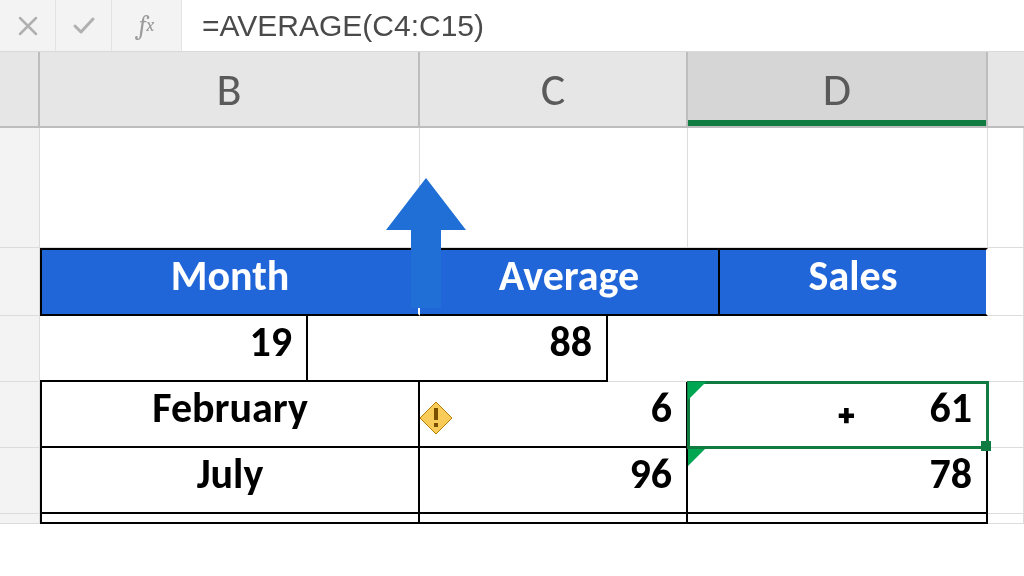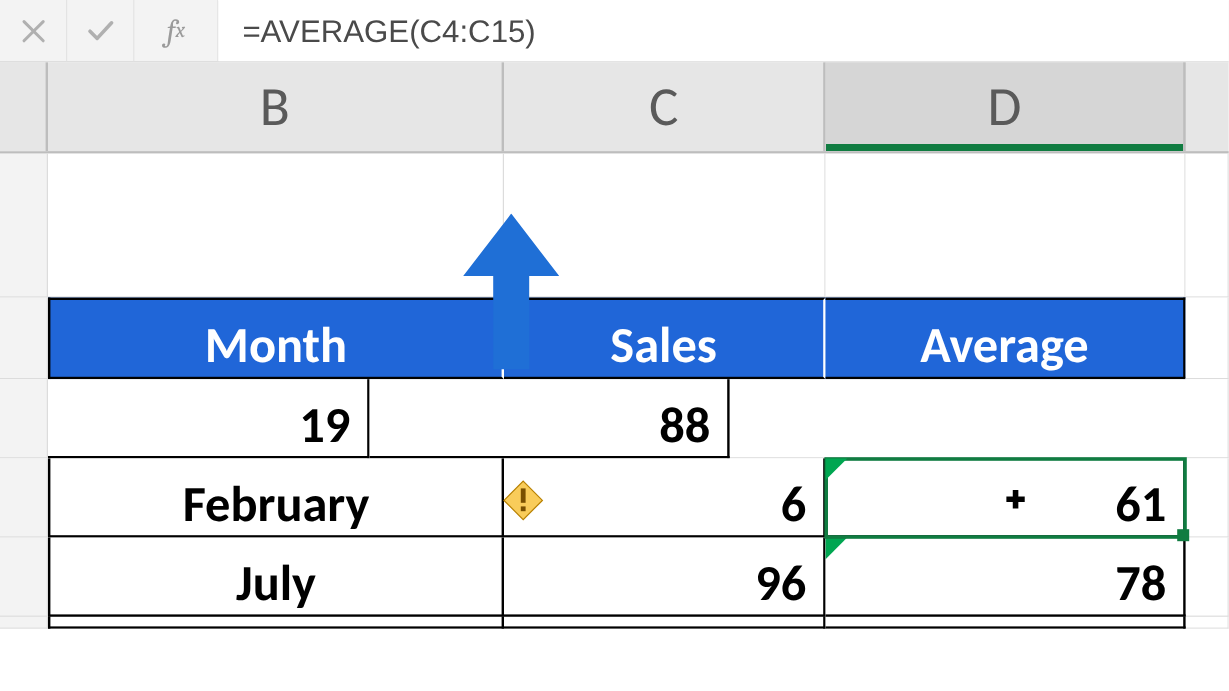--- a/index.html
+++ b/index.html
@@ -38,21 +38,21 @@
   .fb-input-wrap {
     flex: 1;
     height: 100%;
     background: #fff;
     display: flex;
     align-items: center;
     padding-left: 20px;
     border-top: 1px solid #fff;
   }
   .fb-input {
-    font-size: 26px;
+    font-size: 30px;
     color: #4a4a4a;
     font-family: "Segoe UI", Arial, sans-serif;
   }
 
   
   .col-headers {
     height: 76px;
     display: flex;
     background: #e6e6e6;
     border-bottom: 2px solid #bdbdbd;
@@ -78,21 +78,21 @@
   }
   .grid-row {
     display: flex;
     position: relative;
   }
   .cell {
     border-right: 1px solid #dcdcdc;
     border-bottom: 1px solid #dcdcdc;
     background: #fff;
     display: flex;
-    align-items: flex-end;
+    align-items: flex-start;
   }
   .rowhdr { width: 40px; background: #f3f3f3; }
   .colB { width: 380px; }
   .colC { width: 268px; }
   .colD { width: 300px; }
   .colE { flex: 1; }
 
   .spacer { height: 120px; }
   .spacer .cell { height: 100%; }
 
@@ -236,25 +236,25 @@
     <svg viewBox="0 0 90 130">
       <polygon points="45,0 85,52 60,52 60,130 30,130 30,52 5,52" fill="#1f6fd6"></polygon>
     </svg>
   </div>
 
   <div class="grid-row tbl-header">
     <div class="cell rowhdr" style="height:68px;"></div>
     <div class="cell colB">
         <span>Month</span>
       </div>
+    <div class="cell colD">
+        <span>Average</span>
+      </div>
     <div class="cell colC">
         <span>Sales</span>
-      </div>
-    <div class="cell colD">
-        <span>Average</span>
       </div>
     <div class="cell colE" style="height:68px;"></div>
   </div>
 
   <div class="grid-row data-row">
     <div class="cell rowhdr" style="height:66px;"></div>
     <div class="cell colC">
         <span>19</span>
       </div>
     <div class="cell colD">

